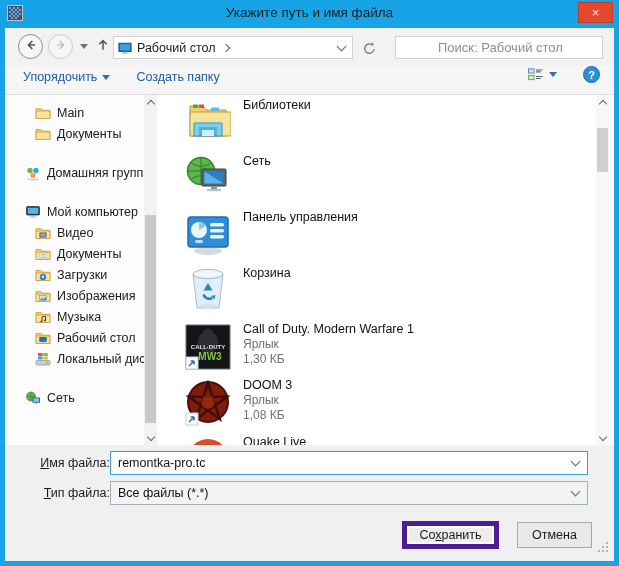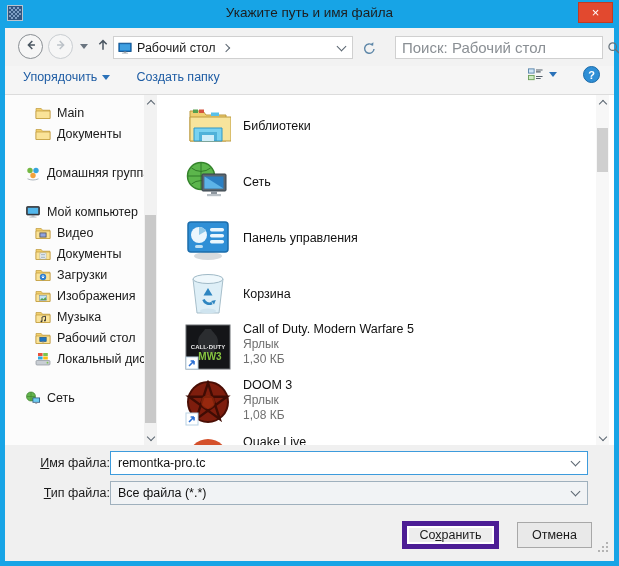--- a/index.html
+++ b/index.html
@@ -30,21 +30,21 @@
   .chv{box-sizing:border-box;display:inline-block;width:7px;height:7px;border-right:1.5px solid #5a6570;border-bottom:1.5px solid #5a6570;}
   .chv.down{transform:rotate(45deg);}
   .chv.up{transform:rotate(-135deg);}
   .chv.right{transform:rotate(-45deg);width:6px;height:6px;}
   .addr-crumb-arrow{margin-left:8px;margin-top:1px;}
   .addr-chv{margin-left:auto;margin-right:3px;margin-top:-2px;}
   .refresh-btn{position:absolute;left:352px;top:9px;width:24px;height:22px;display:flex;align-items:center;justify-content:center;}
   .searchbox{position:absolute;left:390px;top:8px;width:208px;height:23px;background:#fff;border:1px solid #d0d0d0;
              box-sizing:border-box;display:flex;align-items:center;}
   .searchbox input{flex:1;border:0;outline:none;background:transparent;font-family:"Liberation Sans",sans-serif;
-                   font-size:15px;color:#ec4899;padding:0 6px;}
+                   font-size:13px;color:#ec4899;padding:0 6px;margin-left:36px;}
   .searchbox input::placeholder{color:#8a8f94;opacity:1;}
   .search-ic{margin-right:7px;display:flex;}
   
   .toolbar{position:absolute;left:0;top:38px;width:609px;height:29px;background:#f5f5f5;border-bottom:1px solid #dcdcdc;
            box-sizing:border-box;display:flex;align-items:flex-start;}
   .tb-btn{display:flex;align-items:center;gap:5px;font-size:12.5px;color:#1f5da4;padding:4px 6px;cursor:default;}
   .tb-organize{margin-left:12px;}
   .tb-newfolder{margin-left:14px;}
   .tb-right{margin-left:auto;display:flex;align-items:center;gap:8px;margin-right:14px;}
   .view-btn{display:flex;align-items:center;gap:4px;}
@@ -64,21 +64,21 @@
   .main-scroll{left:591px;background:#f7f7f7;}
   .sc-arrow{position:absolute;left:0;width:13px;height:13px;display:flex;align-items:center;justify-content:center;}
   .sc-arrow .chv{border-color:#5a6570;width:6px;height:6px;border-width:1.4px;}
   .sc-up{top:2px;}
   .sc-down{bottom:2px;}
   .sc-thumb{position:absolute;left:1px;width:11px;background:#c9c9c9;}
   .side-thumb{top:120px;height:208px;}
   .main-thumb{top:33px;height:44px;background:#cfcfcf;}
   
   .filelist{position:absolute;left:152px;top:0;width:439px;height:350px;padding:3px 0 0 28px;box-sizing:border-box;overflow:hidden;}
-  .file-item{height:56px;display:flex;align-items:center;cursor:default;}
+  .file-item{height:56px;display:flex;align-items:flex-start;cursor:default;}
   .file-item.has-meta{align-items:flex-start;}
   .file-item.clipped{align-items:flex-start;}
   .fi-icon{width:46px;height:46px;flex:0 0 46px;margin-right:12px;display:flex;}
   .file-item.has-meta .fi-icon,.file-item.clipped .fi-icon{margin-top:2px;}
   .fi-text{display:flex;flex-direction:column;}
   .fi-name{font-size:12.5px;color:#111;line-height:15px;}
   .file-item.clipped .fi-name{margin-top:1px;}
   .fi-meta{font-size:12px;color:#707070;line-height:15px;}
   
   .fields{position:absolute;left:0;top:417px;width:609px;height:69px;background:#f0f0f0;}
@@ -432,21 +432,21 @@
               <svg viewBox="0 0 46 46" width="46" height="46">
                 <rect x="1" y="1" width="44" height="44" fill="#141518" stroke="#6b6f73"></rect>
                 <path d="M20 5c-2 4-7 6-7 13 0 5 4 7 4 11h12c0-4 4-6 4-11 0-7-5-9-7-13z" fill="#2b2d30"></path>
                 <text x="23" y="25" font-size="6" font-family="Liberation Sans,sans-serif" font-weight="bold" fill="#e8e8e8" text-anchor="middle">CALL·DUTY</text>
                 <text x="25" y="36" font-size="10" font-family="Liberation Sans,sans-serif" font-weight="bold" fill="#86c440" text-anchor="middle">MW3</text>
                 <rect x="1" y="33" width="12" height="12" fill="#fff" stroke="#b9d2e4"></rect>
                 <path d="M4 42L9 37M9 37H5.6M9 37v3.4" stroke="#2a6fd4" stroke-width="1.6" fill="none"></path>
               </svg>
             </span>
     <span class="fi-text">
-      <span class="fi-name">Call of Duty. Modern Warfare 5</span>
+      <span class="fi-name">Call of Duty. Modern Warfare 1</span>
       <span class="fi-meta m1">Ярлык</span>
       <span class="fi-meta m2">1,30 КБ</span>
     </span>
   </div>
           <div class="file-item has-meta">
     <span class="fi-icon">
               <svg viewBox="0 0 46 46" width="46" height="46">
                 <circle cx="23" cy="22" r="20" fill="#7e1d0d" stroke="#4a0e05" stroke-width="2"></circle>
                 <path d="M23 3L34.8 39.1 4 16.8h38L11.2 39.1z" fill="none" stroke="#3f0c04" stroke-width="2.4"></path>
                 <circle cx="23" cy="22" r="7" fill="#a8310f" opacity=".6"></circle>
@@ -490,21 +490,21 @@
       <div class="f-row f-row1">
         <label class="f-label"><span class="mn">И</span><span>мя файла:</span></label>
         <div class="filename-wrap">
           <input type="text" value="remontka-pro.tc" style="">
           <span class="chv down combo-chv"></span>
         </div>
       </div>
       <div class="f-row f-row2">
         <label class="f-label"><span class="mn">Т</span><span>ип файла:</span></label>
         <div class="combo">
-          <span>Все файла (*.*)</span>
+          <span>Все файлы (*.*)</span>
           <span class="chv down combo-chv"></span>
         </div>
       </div>
     </div>
 
     <div class="footer">
       <div class="btn btn-save">
           <span><span>Со</span><span class="mn">х</span><span>ранить</span></span>
         </div>
       <div class="btn btn-cancel">Отмена</div>

